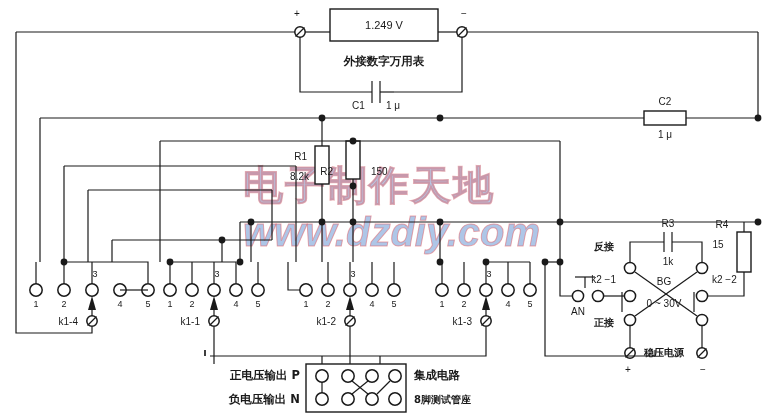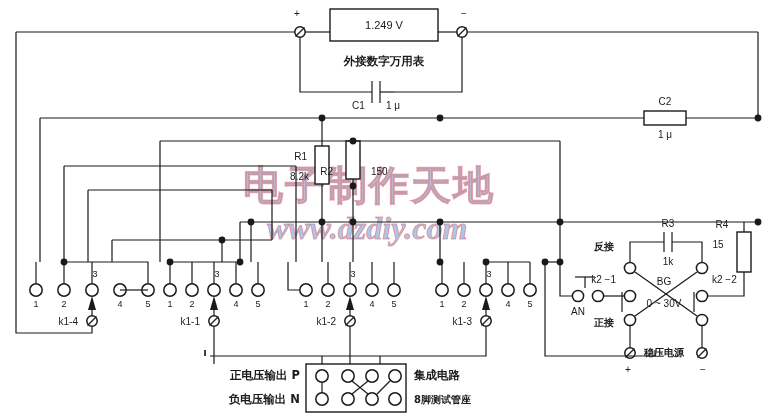--- a/index.html
+++ b/index.html
@@ -25,27 +25,26 @@
     left:243px;top:158px;
     font-family:"DejaVu Sans", sans-serif;
     font-size:40px;font-weight:bold;
     color:rgba(120,160,215,0.55);
     letter-spacing:2px;
     -webkit-text-stroke:1px rgba(225,90,95,0.45);
     white-space:nowrap;
   }
   .wm2{
     left:243px;top:210px;
-    font-family:Liberation Serif, serif;
-    font-size:32px;font-style:italic;font-weight:bold;
+    font-family:Liberation Sans, sans-serif;
+    font-size:40px;font-style:italic;font-weight:bold;
     color:rgba(120,160,215,0.6);
     letter-spacing:0px;
     -webkit-text-stroke:1px rgba(225,90,95,0.5);
     white-space:nowrap;
-    margin-left:24px;
   }
 </style>
 </head>
 <body>
 
 <div id="root">
 
   <div class="wm wm1">电子制作天地</div>
   <div class="wm wm2">www.dzdiy.com</div>
 

